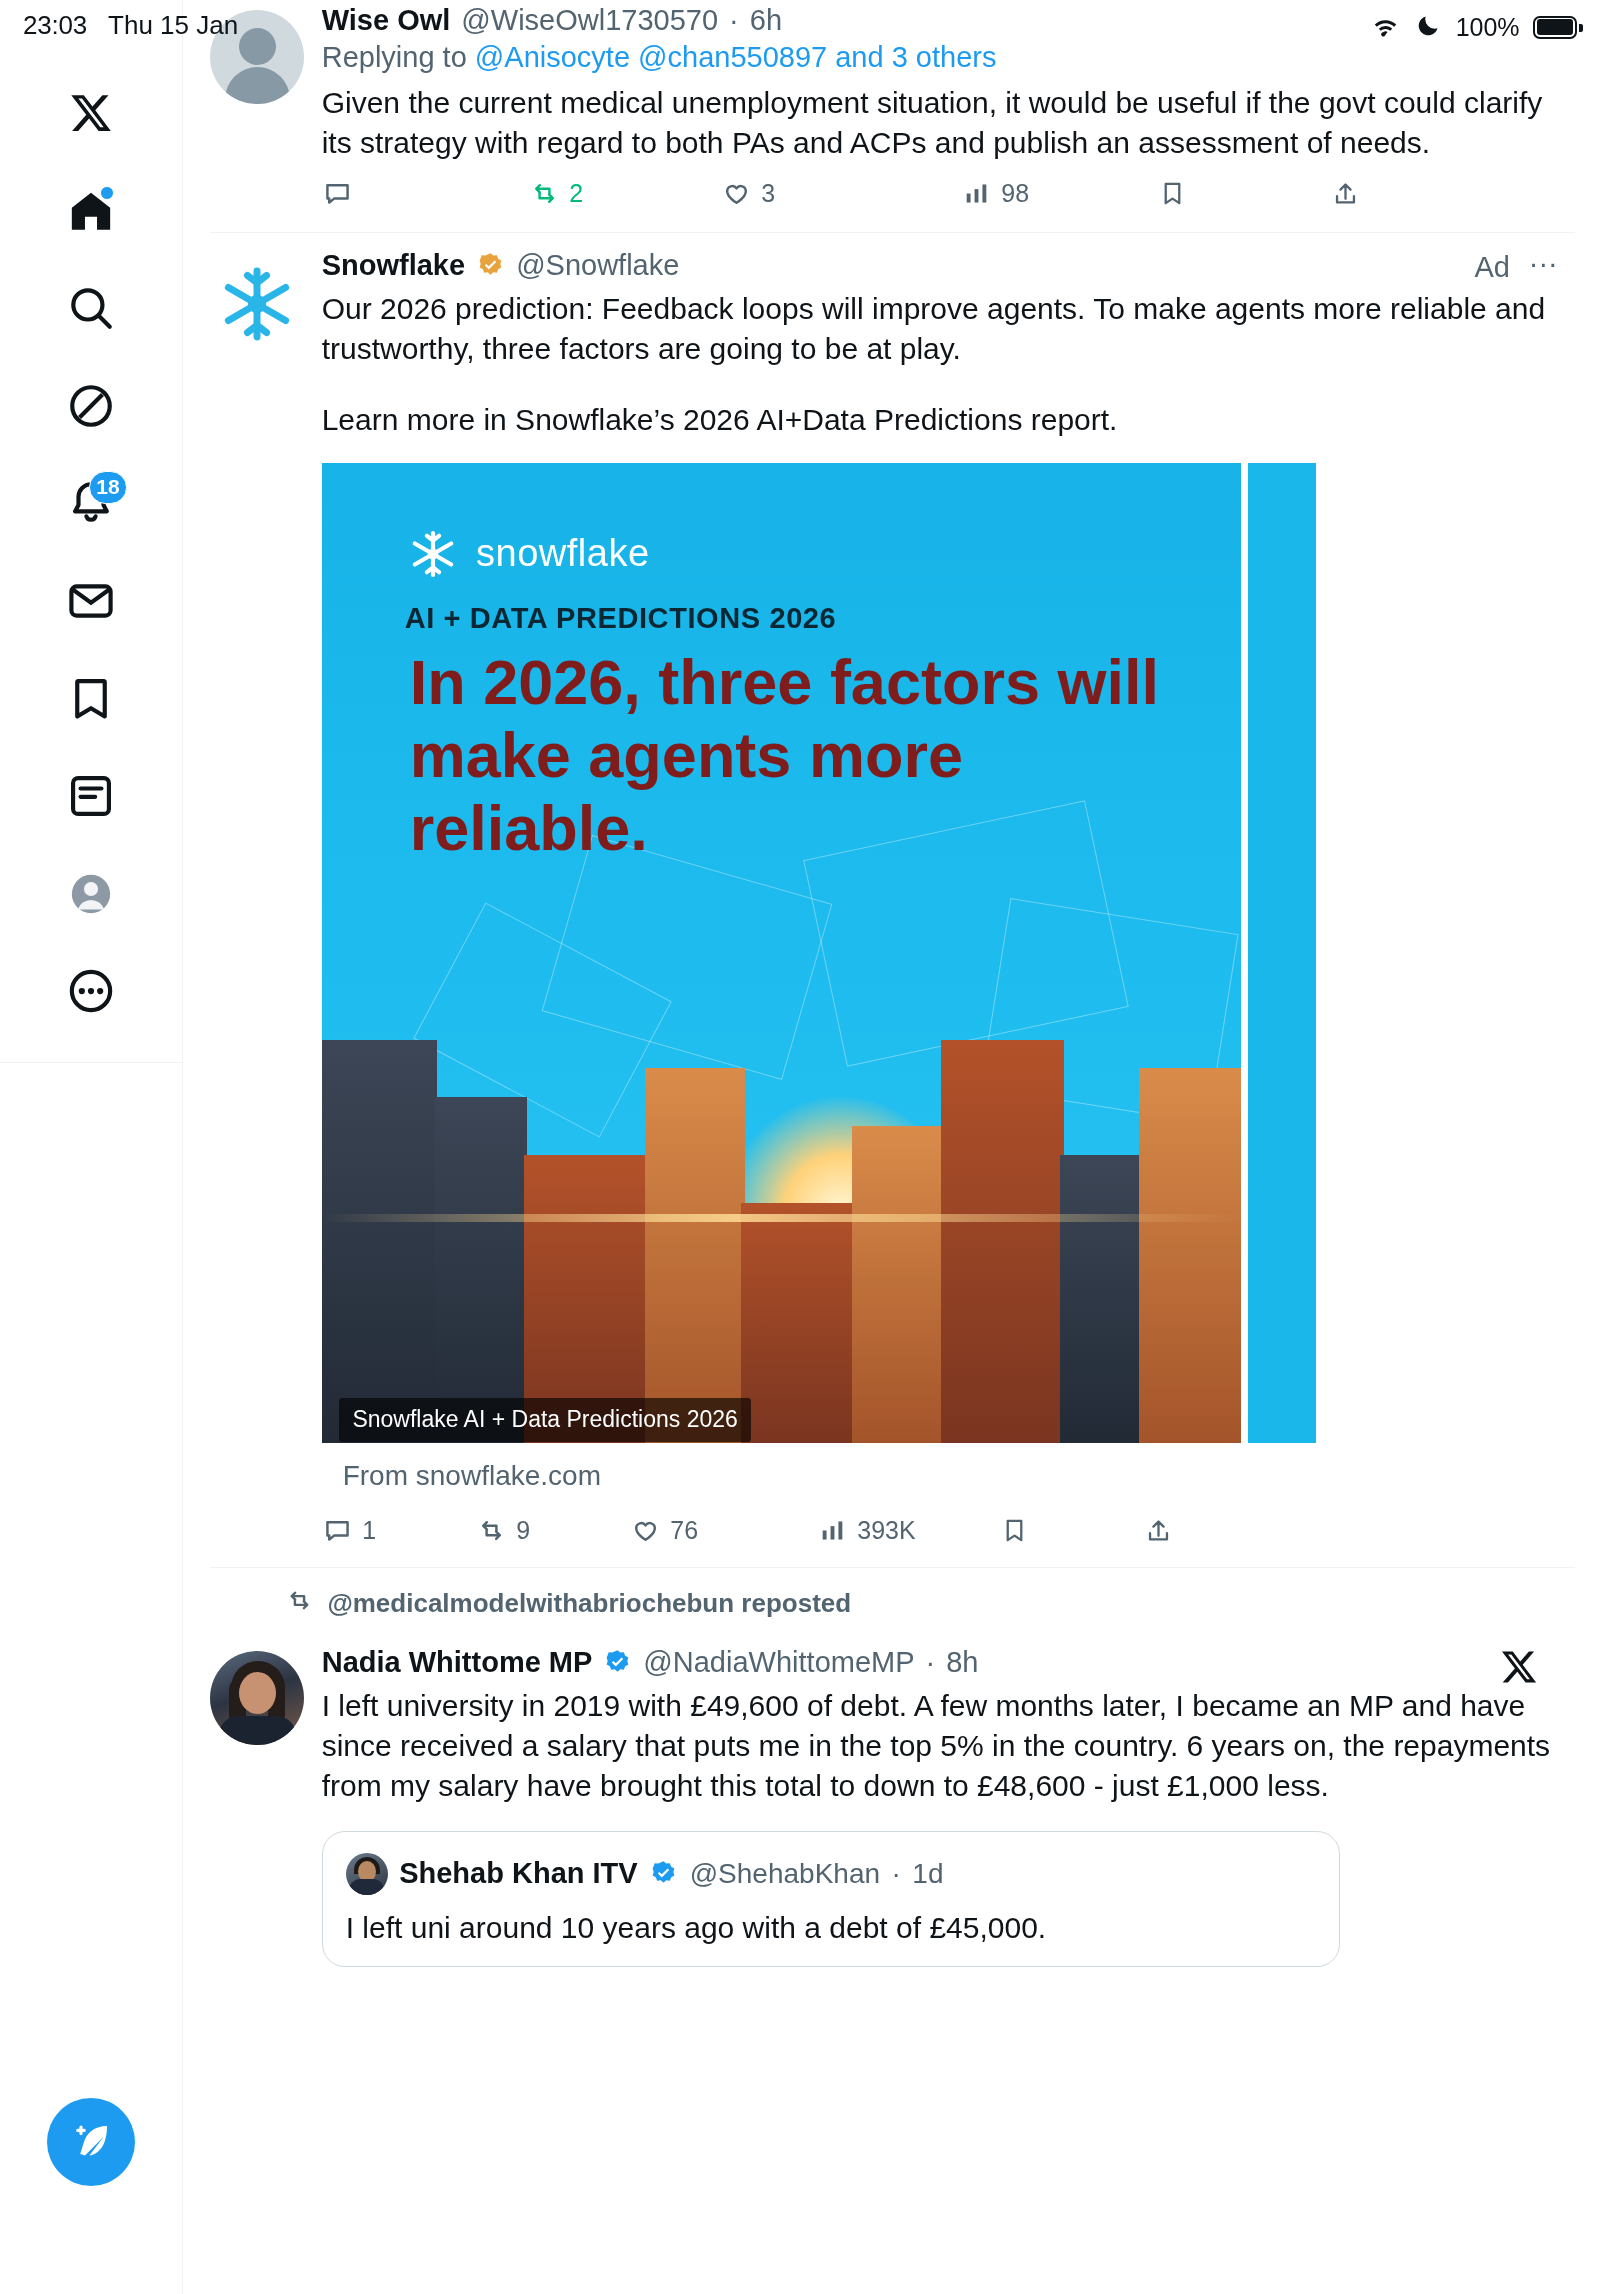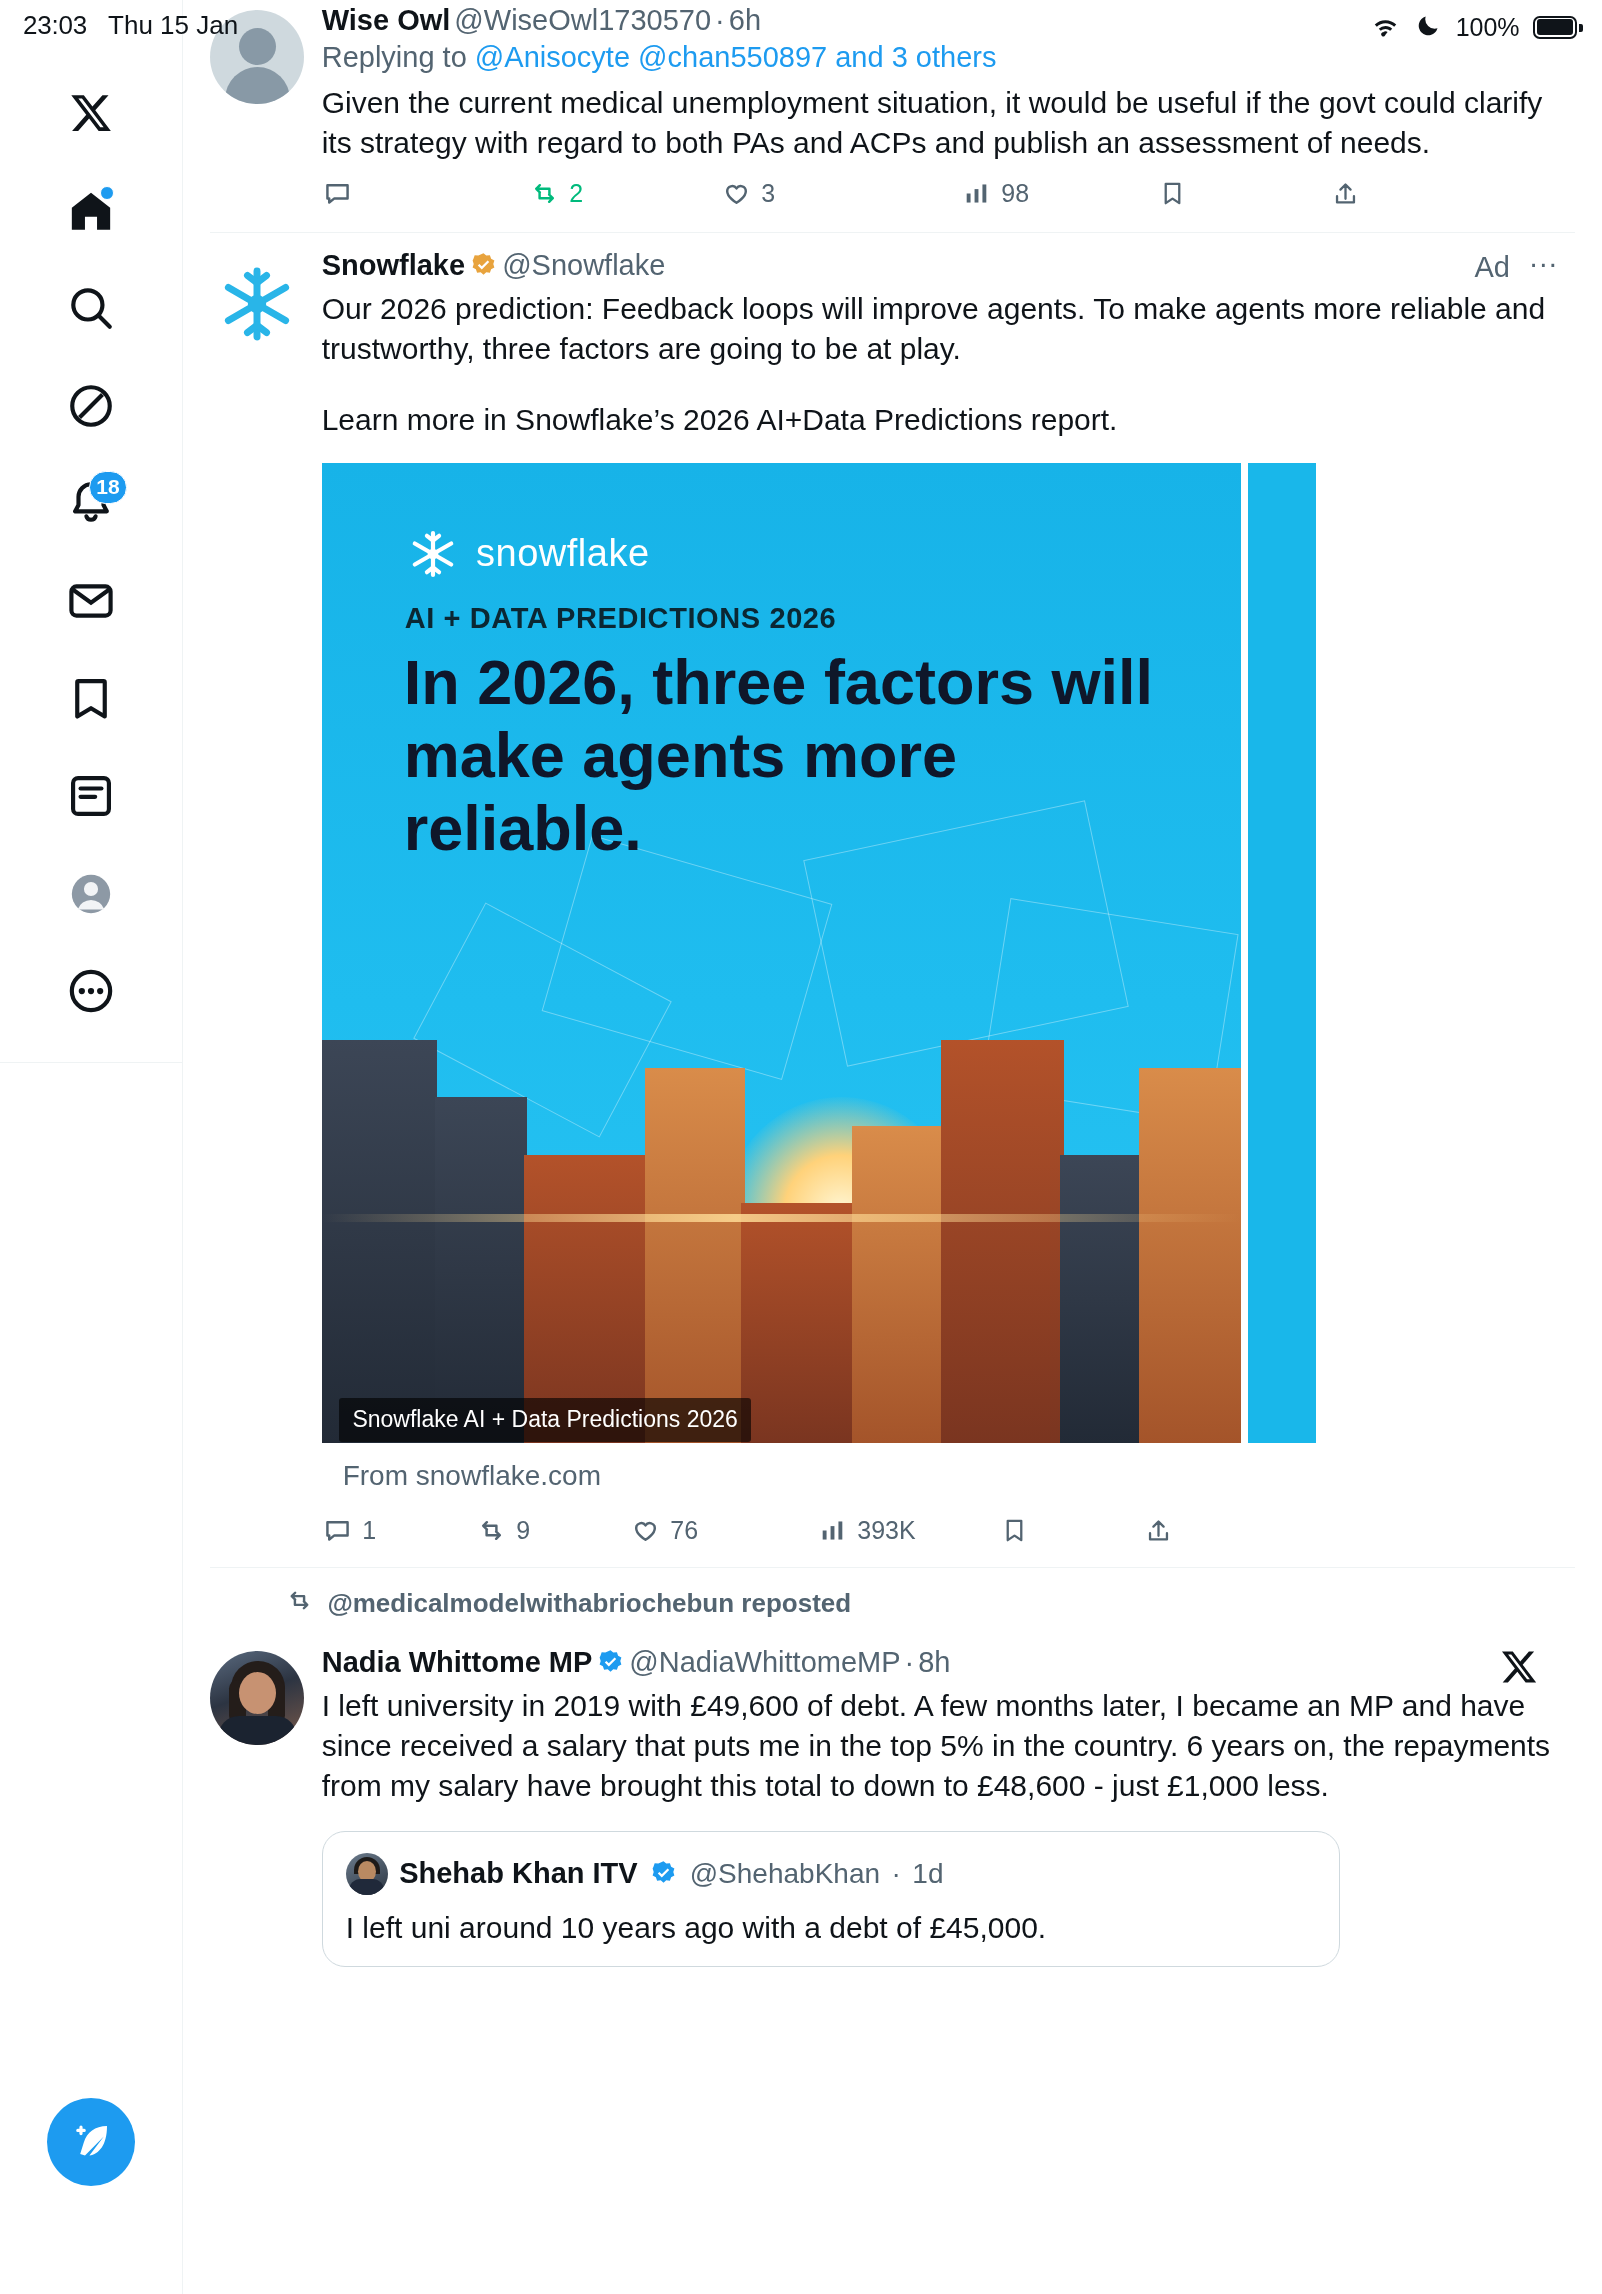--- a/index.html
+++ b/index.html
@@ -79,21 +79,21 @@
   .avatar .body { width: 65px; height: 37px; border-radius: 33px 33px 0 0; background: #8899a6; position: absolute; bottom: 0; }
   .avatar-photo-nadia { background: linear-gradient(160deg,#5b6b80 0%,#2c3442 45%,#7a5a4a 100%); }
   .avatar-photo-nadia .face { position: absolute; left: 29px; top: 21px; width: 37px; height: 42px; border-radius: 50%; background: #c79272; }
   .avatar-photo-nadia .hair { position: absolute; left: 21px; top: 9.6px; width: 54px; height: 44px; border-radius: 27px 27px 17.3px 17.3px; background: #241d1a; }
   .avatar-photo-nadia .hair2 { position: absolute; left: 19px; top: 29px; width: 17.3px; height: 44px; border-radius: 11.5px; background: #241d1a; }
   .avatar-photo-nadia .hair3 { position: absolute; right: 19px; top: 29px; width: 17.3px; height: 44px; border-radius: 11.5px; background: #241d1a; }
   .avatar-photo-nadia .shoulders { position: absolute; bottom: 0; left: 7.7px; width: 79px; height: 29px; border-radius: 21px 21px 0 0; background: #1b2330; }
 
   .content-col { flex: 1; padding-left: 7.7px; }
 
-  .name-line { display: flex; align-items: center; flex-wrap: wrap; gap: 4px; line-height: 1; }
+  .name-line { display: flex; align-items: center; flex-wrap: wrap; gap: 11px; line-height: 1; }
   .dispname { font-size: 29px; font-weight: 700; color: #0f1419; }
   .handle, .meta { font-size: 29px; color: #536471; font-weight: 400; }
   .post-text { font-size: 30px; line-height: 1.33; color: #0f1419; margin-top: 9.6px; }
   .reply-to { font-size: 29px; color: #536471; margin-top: 5.8px; }
   .link { color: #1d9bf0; }
   .blue { color: #1d9bf0; }
 
   .verified {
     width: 29px; height: 29px; display: inline-block; vertical-align: middle;
   }
@@ -104,21 +104,21 @@
   .act svg { display: block; }
 
   
   .ad-card { margin-top: 23px; width: 994px; border-radius: 0; overflow: hidden; position: relative; }
   .ad-img { width: 994px; height: 980px; position: relative; background: #19b7ea; overflow: hidden; }
   .ad-sky { position: absolute; inset: 0; background: linear-gradient(180deg,#17b3e8 0%,#1fbdef 55%,#29c4f2 100%); }
   .ad-right-strip { position: absolute; right: 0; top: 0; width: 75px; height: 100%; background: #19b7ea; border-left: 7.7px solid #fff; }
   .ad-logo { position: absolute; left: 83px; top: 63px; display: flex; align-items: center; gap: 15.4px; color: #fff; }
   .ad-logo-text { font-size: 38px; font-weight: 400; letter-spacing: 0.5px; }
   .ad-kicker { position: absolute; left: 83px; top: 139px; color: #0b2733; font-size: 29px; font-weight: 700; letter-spacing: 0.6px; }
-  .ad-head { position: absolute; left: 82px; top: 183px; width: 769px; color: #0f172a; font-size: 63px; line-height: 1.16; font-weight: 700; }
+  .ad-head { position: absolute; left: 88px; top: 183px; width: 769px; color: #7f1d1d; font-size: 63px; line-height: 1.16; font-weight: 700; }
   .ad-city { position: absolute; left: 0; right: 75px; bottom: 0; height: 500px; overflow: hidden; }
   .ad-sun { position: absolute; left: 44%; bottom: 115px; width: 231px; height: 231px; border-radius: 50%; background: radial-gradient(circle,#fff7d6 0%,#ffd27a 35%,rgba(255,160,60,0) 72%); }
   .bld { position: absolute; bottom: 0; background: linear-gradient(180deg,#b3522a 0%,#7a3520 100%); }
   .bld.dark { background: linear-gradient(180deg,#3c4656 0%,#222a36 100%); }
   .bld.lite { background: linear-gradient(180deg,#d98c4a 0%,#a4542a 100%); }
   .flare { position: absolute; left: 0; right: 0; bottom: 221px; height: 7.7px; background: linear-gradient(90deg,rgba(255,180,90,0) 0%,rgba(255,220,150,.85) 45%,rgba(255,180,90,0) 100%); }
   .poly { position: absolute; border: 1px solid rgba(255,255,255,.35); }
   .ad-caption {
     position: absolute; left: 17.3px; bottom: 1px;
     background: rgba(0,0,0,.62); color: #fff; font-size: 23px;

